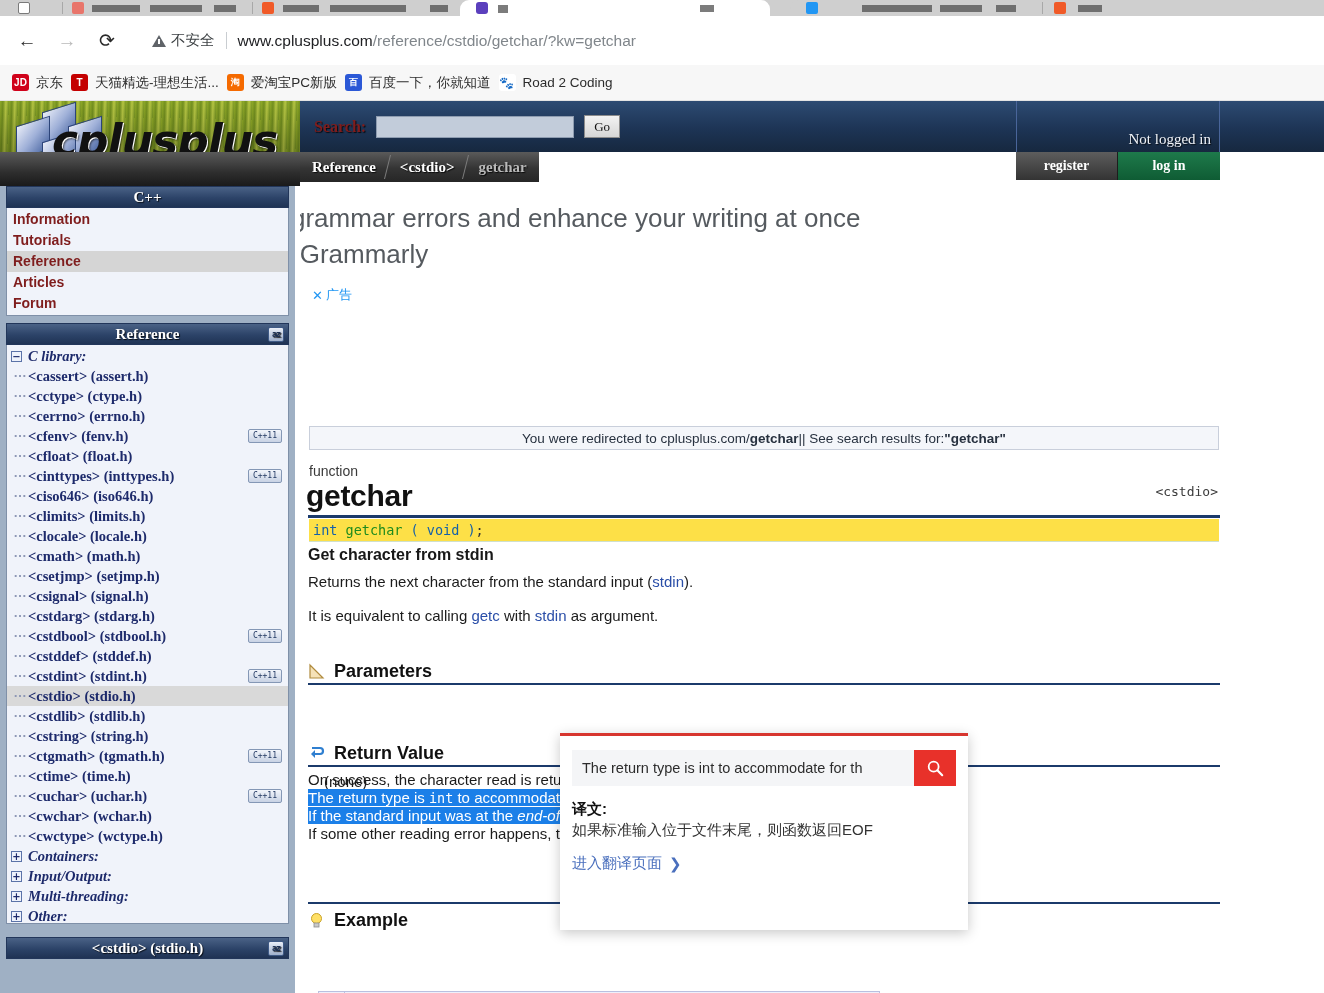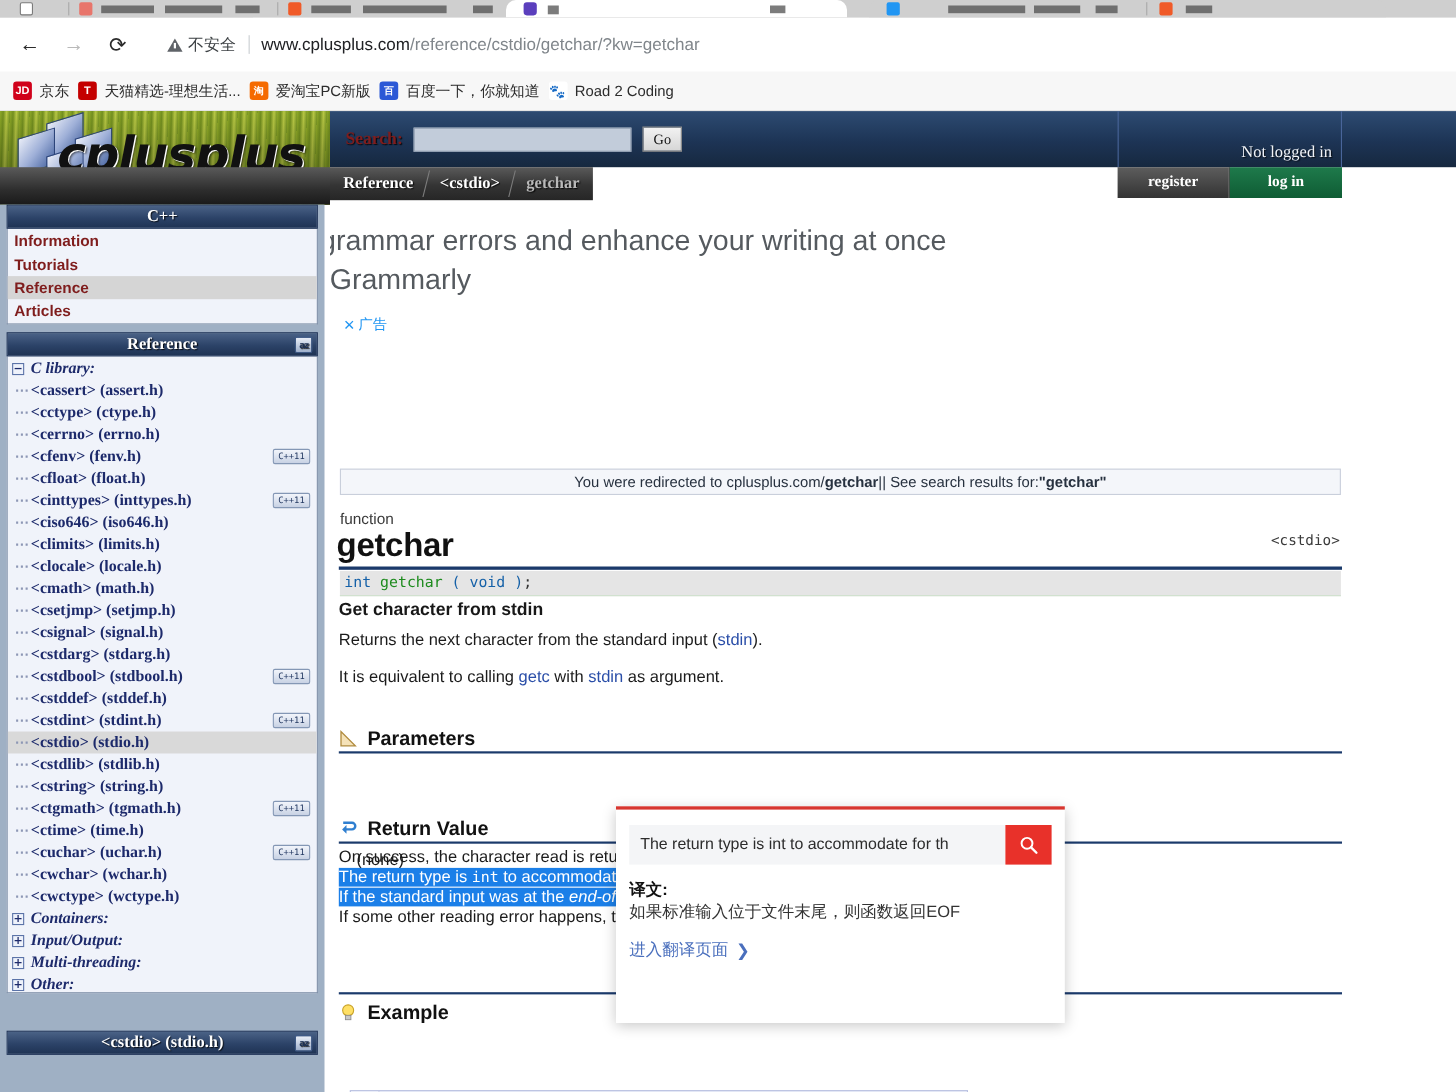--- a/index.html
+++ b/index.html
@@ -399,21 +399,21 @@
     position: absolute; right: 106px; top: 298px;
     font-family: "DejaVu Sans Mono", monospace;
     font-size: 13px; color: #3a3a3a;
   }
   #fn-rule {
     position: absolute; left: 8px; top: 329px; width: 912px; height: 3px;
     background: #1b3a6b;
   }
   #signature {
     position: absolute; left: 9px; top: 333px; width: 910px;
-    background: #e5e5e5;
+    background: #fde047;
     border-bottom: 1px solid #cfe0cd;
     padding: 3px 4px;
     font-family: "DejaVu Sans Mono", monospace;
     font-size: 13.5px; color: #1e8b1e;
   }
   .sig-kw { color: #1561a8; }
   #sub-desc {
     position: absolute; left: 8px; top: 360px;
     font-size: 16px; font-weight: bold; color: #181818;
   }
@@ -631,20 +631,21 @@
 
   <div id="sidebar">
 
     <div class="panel">
       <div class="panel-head">C++</div>
       <div class="panel-body">
         <a class="nav-link">Information</a>
         <a class="nav-link">Tutorials</a>
         <a class="nav-link sel">Reference</a>
         <a class="nav-link">Articles</a>
+        <a class="nav-link">Forum</a>
       </div>
     </div>
 
     <div class="panel">
       <div class="panel-head">
         <span>Reference</span>
         <span class="az-icon">az</span>
       </div>
       <div class="panel-body">
         <div id="tree-scroll">

